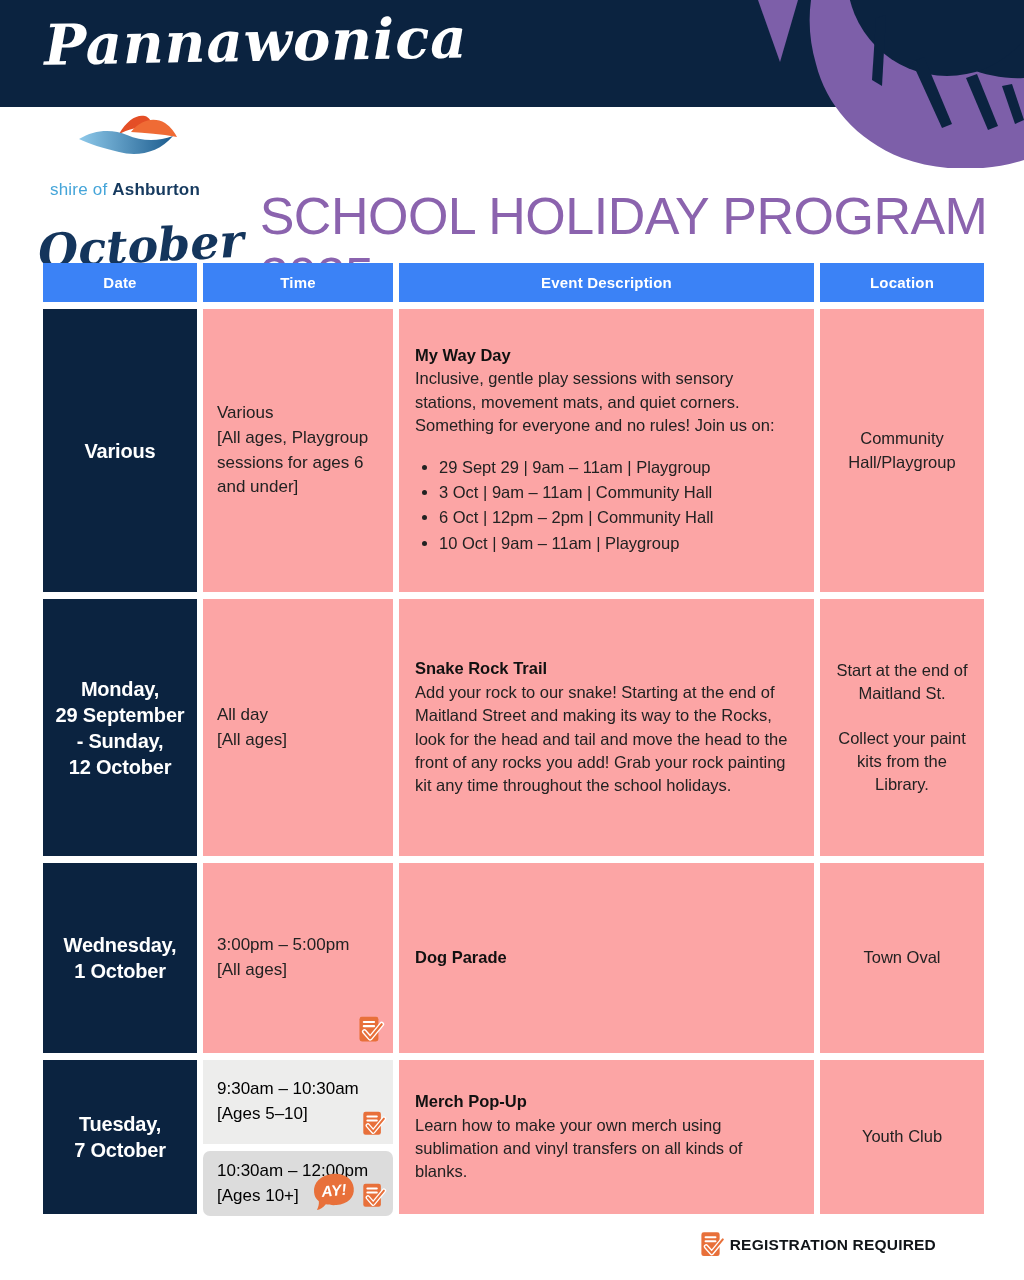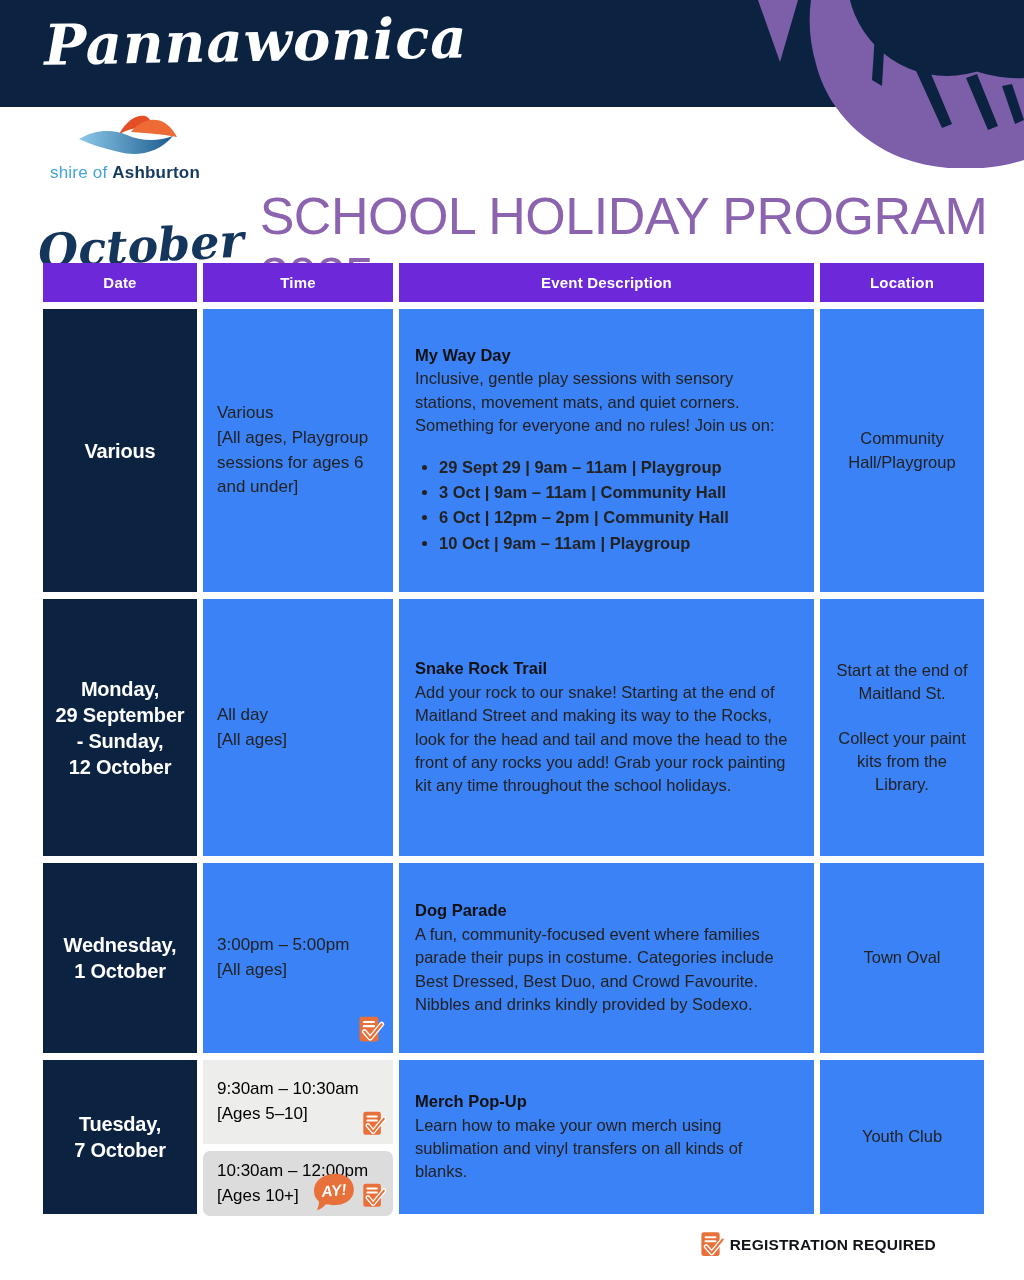--- a/index.html
+++ b/index.html
@@ -9,46 +9,46 @@
 
   
   .header-band { position:relative; height:107px; background:#0b2340; }
   .town-script { position:absolute; left:44px; top:8px; color:#ffffff;
     font-family:"DejaVu Serif", serif; font-style:italic; font-weight:bold;
     font-size:56px; letter-spacing:1px; transform:rotate(-1deg); }
   .brush { position:absolute; top:0; right:0; width:270px; height:168px; z-index:2; }
 
   
   .logo-block { position:absolute; left:40px; top:112px; width:170px; text-align:center; }
-  .logo-text { font-size:17px; margin-top:1px; letter-spacing:0.2px; }
+  .logo-text { font-size:17px; margin-top:18px; letter-spacing:0.2px; }
   .logo-text .lt1 { color:#45a5d9; font-weight:500; }
   .logo-text .lt2 { color:#163a5f; font-weight:600; }
 
   
   .title-row { position:absolute; left:38px; top:186px; display:flex; align-items:center; }
   .title-script { font-family:"DejaVu Serif", serif; font-style:italic; font-weight:bold;
     font-size:46px; color:#14355c; transform:rotate(-3deg); margin-right:16px; }
   .title-main { font-size:52px; font-weight:normal; color:#8b63ae; letter-spacing:-0.5px; }
 
   
   .program-table { position:absolute; left:43px; top:263px; width:941px;
     display:grid; grid-template-columns:154px 190px 415px 164px;
     grid-template-rows:39px 283px 257px 190px 154px; column-gap:6px; row-gap:7px; }
-  .hcell { background:#6d28d9; color:#fff; font-weight:bold; font-size:15px;
+  .hcell { background:#3b82f6; color:#fff; font-weight:bold; font-size:15px;
     display:flex; align-items:center; justify-content:center; letter-spacing:0.2px; }
   .datecell { background:#0b2340; color:#fff; font-weight:bold; font-size:20px;
     display:flex; align-items:center; justify-content:center; text-align:center;
     white-space:pre-line; line-height:1.3; letter-spacing:-0.2px; }
-  .gcell { background:#3b82f6; color:#222; font-size:17px; position:relative; }
+  .gcell { background:#fca5a5; color:#222; font-size:17px; position:relative; }
   .timecell { display:flex; flex-direction:column; justify-content:center;
     padding:10px 14px; line-height:1.45; }
   .desccell { font-size:16.5px; display:flex; flex-direction:column;
     justify-content:center; padding:14px 16px; line-height:1.42; }
   .desccell .etitle { font-weight:bold; color:#111; }
-  .desccell ul { margin:16px 0 0 6px; padding-left:18px;font-weight:bold; }
+  .desccell ul { margin:16px 0 0 6px; padding-left:18px; }
   .desccell li { margin:2px 0; }
   .loccell { font-size:16.5px; display:flex; flex-direction:column;
     justify-content:center; align-items:center; text-align:center;
     padding:6px 12px; line-height:1.4; }
   .loccell p + p { margin-top:22px; }
   .reg-abs { position:absolute; right:8px; bottom:8px; }
 
   
   .slotstack { display:flex; flex-direction:column; row-gap:7px; background:transparent; }
   .slot { position:relative; background:#ededec; flex:0 0 84px;
@@ -153,21 +153,20 @@
       <svg class="reg-abs" width="28" height="30" viewBox="0 0 34 34">
         <rect x="3" y="1" width="23" height="30" rx="3" fill="#e8703a"></rect>
         <rect x="7" y="6" width="15" height="2.6" rx="1.3" fill="#fff"></rect>
         <rect x="7" y="11" width="15" height="2.6" rx="1.3" fill="#fff"></rect>
         <path d="M9,19 L16,27 L30,10" fill="none" stroke="#fff" stroke-width="6" stroke-linecap="round" stroke-linejoin="round"></path>
         <path d="M9,19 L16,27 L30,10" fill="none" stroke="#e8703a" stroke-width="2.6" stroke-linecap="round" stroke-linejoin="round"></path>
       </svg>
     </div>
     <div class="gcell desccell">
       <span class="etitle">Dog Parade</span>
-      <span>A fun, community-focused event where families parade their pups in costume. Categories include Best Dressed, Best Duo, and Crowd Favourite. Nibbles and drinks kindly provided by Sodexo.</span>
     </div>
     <div class="gcell loccell">Town Oval</div>
 
     <div class="datecell">Tuesday,
 7 October</div>
     <div class="slotstack">
       <div class="slot">
         <span>9:30am – 10:30am</span>
         <span>[Ages 5–10]</span>
         <div class="slot-icons">

